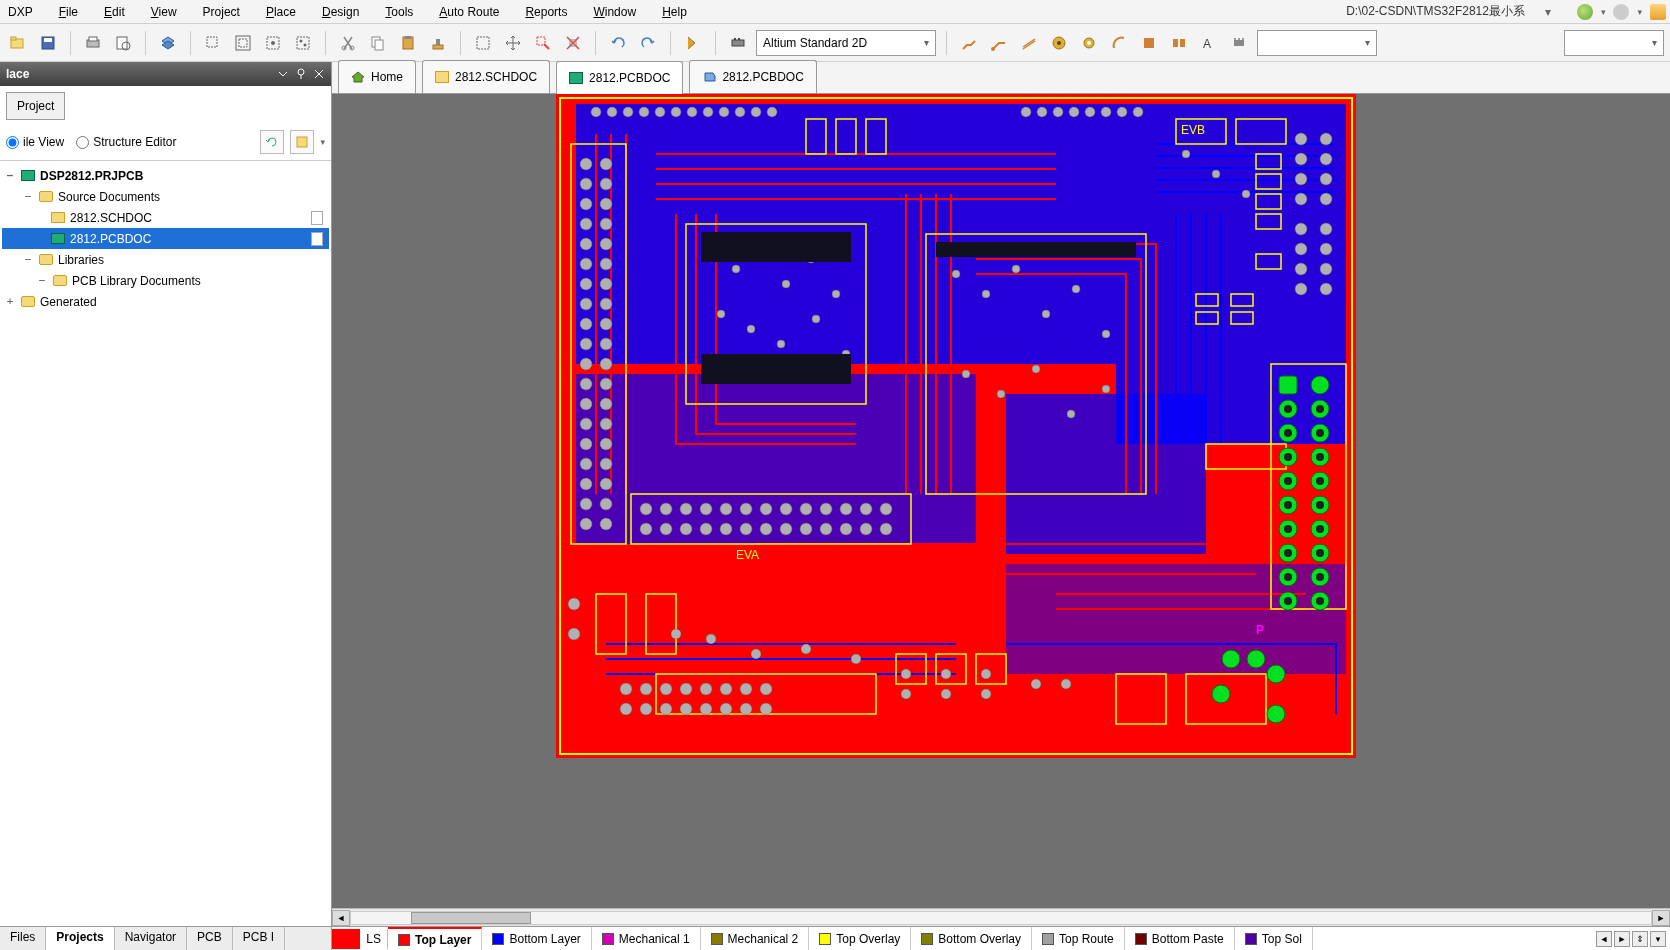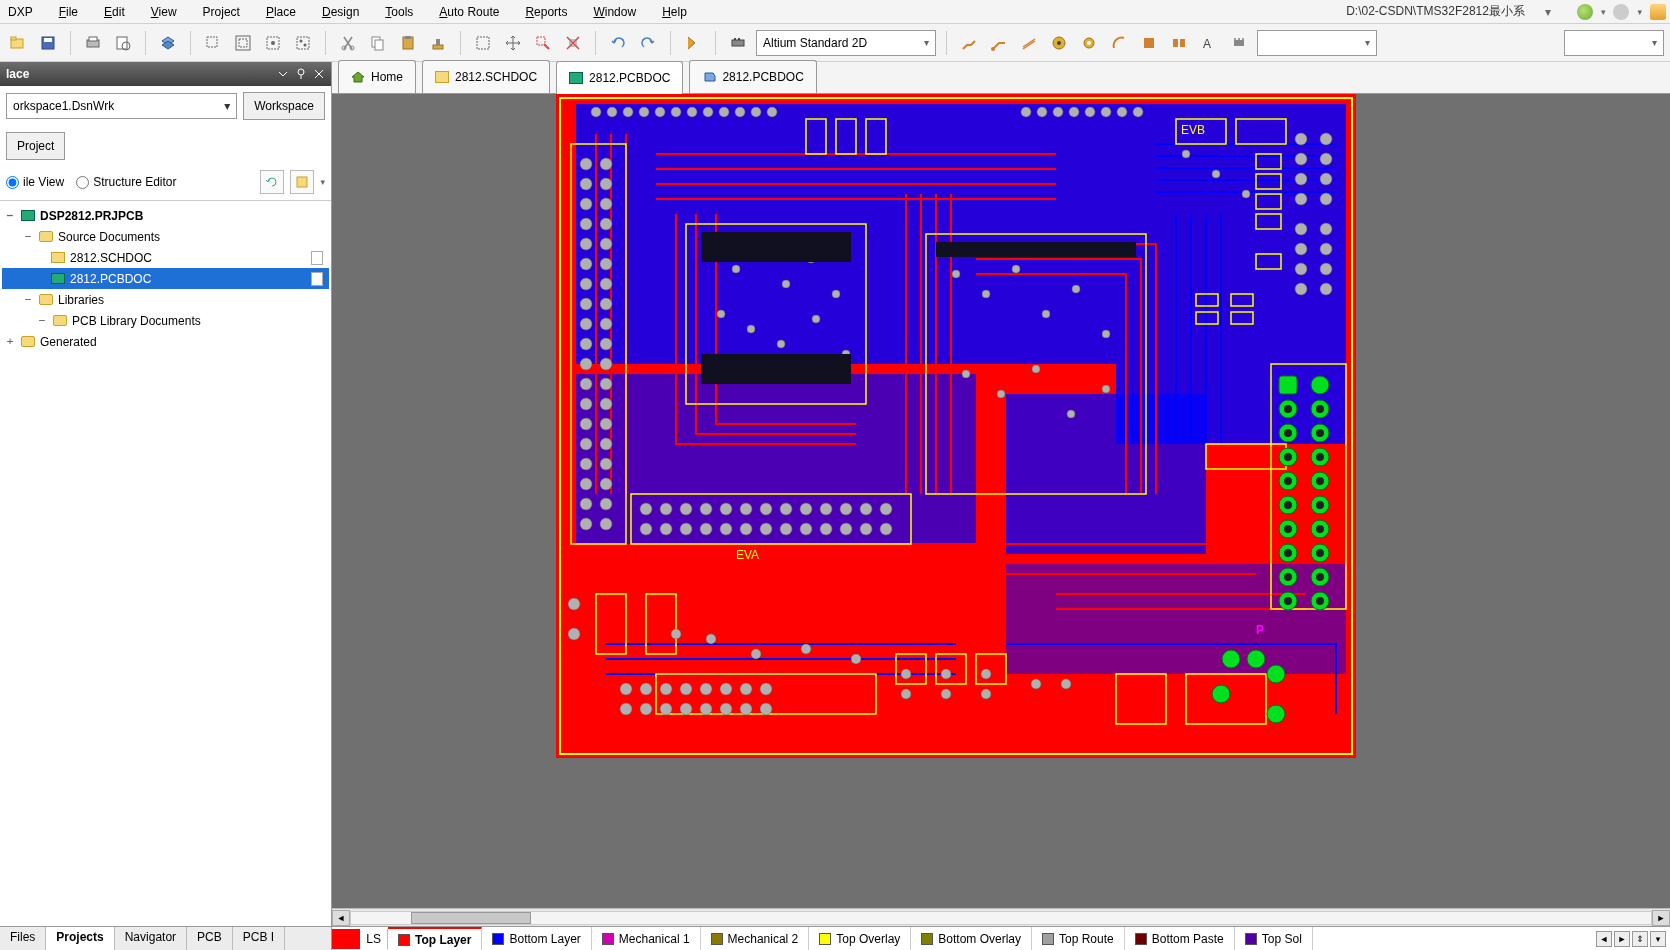--- a/index.html
+++ b/index.html
@@ -326,26 +326,20 @@
             <path d="M2 4 L6 8 L10 4" stroke="#fff" fill="none"></path>
           </svg>
         <svg class="hdr-icon" viewBox="0 0 12 12">
             <circle cx="6" cy="4" r="3" fill="none" stroke="#fff"></circle>
             <line x1="6" y1="7" x2="6" y2="11" stroke="#fff"></line>
           </svg>
         <svg class="hdr-icon" viewBox="0 0 12 12">
             <path d="M2 2 L10 10 M10 2 L2 10" stroke="#fff"></path>
           </svg>
       </div>
-    </div>
-    <div class="ws-row">
-      <div class="combo">
-          <span>orkspace1.DsnWrk</span>
-        </div>
-      <button class="ws-btn">Workspace</button>
     </div>
     <div class="ws-row">
       <button class="ws-btn">Project</button>
     </div>
     <div class="radio-row">
       <label>
           <input type="radio" name="v" checked="" style="">
           <span>ile View</span>
         </label>
       <label>

